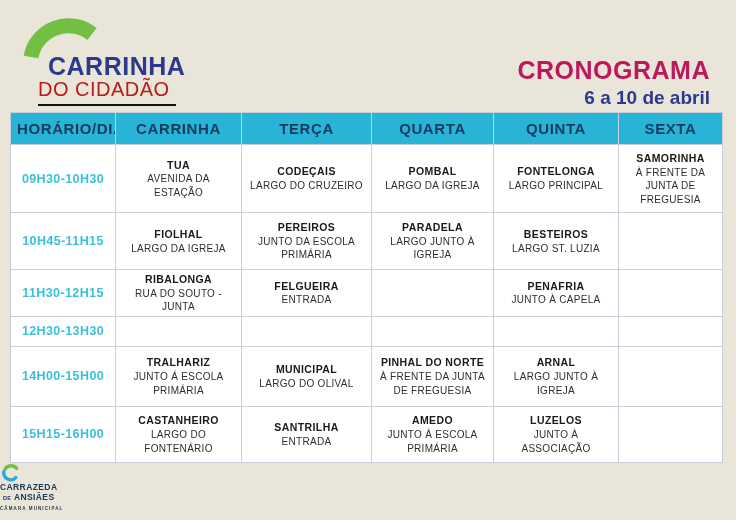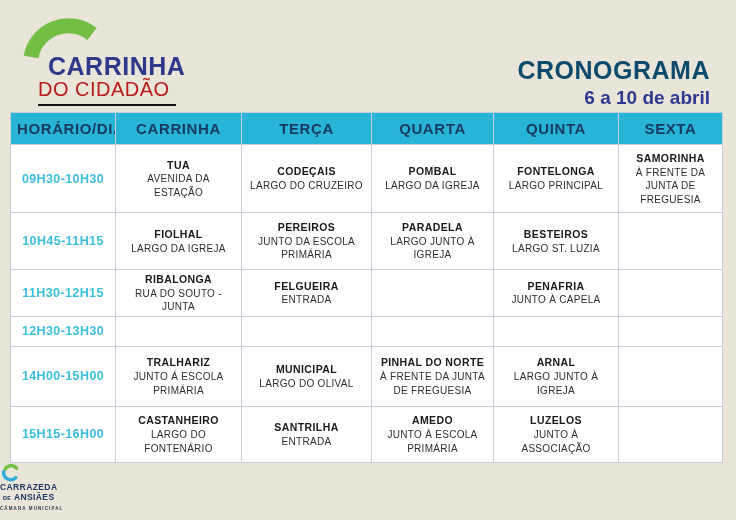--- a/index.html
+++ b/index.html
@@ -25,21 +25,21 @@
     color:#b91c1c; white-space:nowrap;
     border-bottom:2px solid #141414; padding-bottom:3px; padding-right:6px;
   }
 
   
   .heading {
     position:absolute; right:26px; top:56px;
     display:flex; flex-direction:column; align-items:flex-end;
   }
   .heading-title {
-    font-size:25px; font-weight:800; letter-spacing:.5px; color:#0c4a6e;text-align:right;
+    font-size:25px; font-weight:800; letter-spacing:.5px; color:#be185d;text-align:right;
   }
   .heading-line2 { display:flex; align-items:baseline; gap:12px; margin-top:2px; }
   .heading-dates { font-size:19px; font-weight:800; color:#2B3990; }
   .heading-week  { font-size:20px; font-weight:500; color:#1E2A47; letter-spacing:.5px; }
 
   
   table.schedule {
     position:absolute; left:10px; top:112px; width:712px;
     border-collapse:collapse; table-layout:fixed; background:#FFFFFF;
   }

